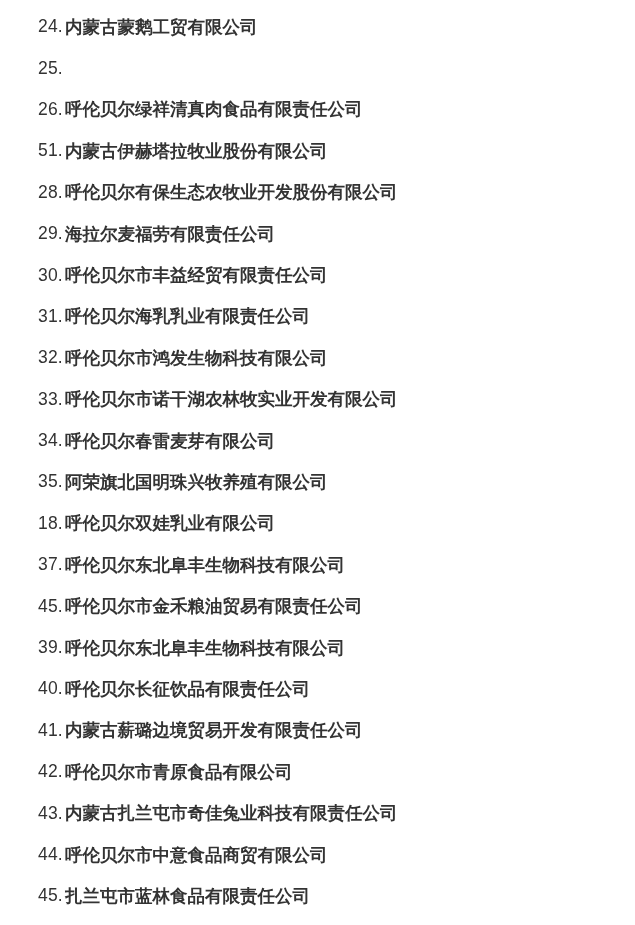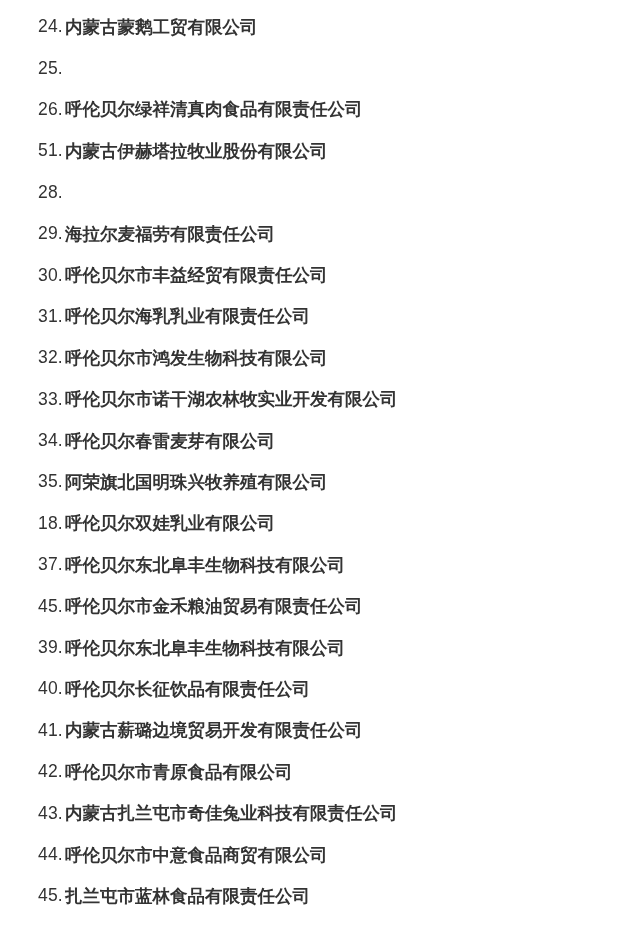--- a/index.html
+++ b/index.html
@@ -54,20 +54,21 @@
     <span class="name">呼伦贝尔绿祥清真肉食品有限责任公司</span>
   </div>
 
   <div class="row">
     <span class="num">51.</span>
     <span class="name">内蒙古伊赫塔拉牧业股份有限公司</span>
   </div>
 
   <div class="row">
     <span class="num">28.</span>
+    <span class="name">呼伦贝尔有保生态农牧业开发股份有限公司</span>
   </div>
 
   <div class="row">
     <span class="num">29.</span>
     <span class="name">海拉尔麦福劳有限责任公司</span>
   </div>
 
   <div class="row">
     <span class="num">30.</span>
     <span class="name">呼伦贝尔市丰益经贸有限责任公司</span>

